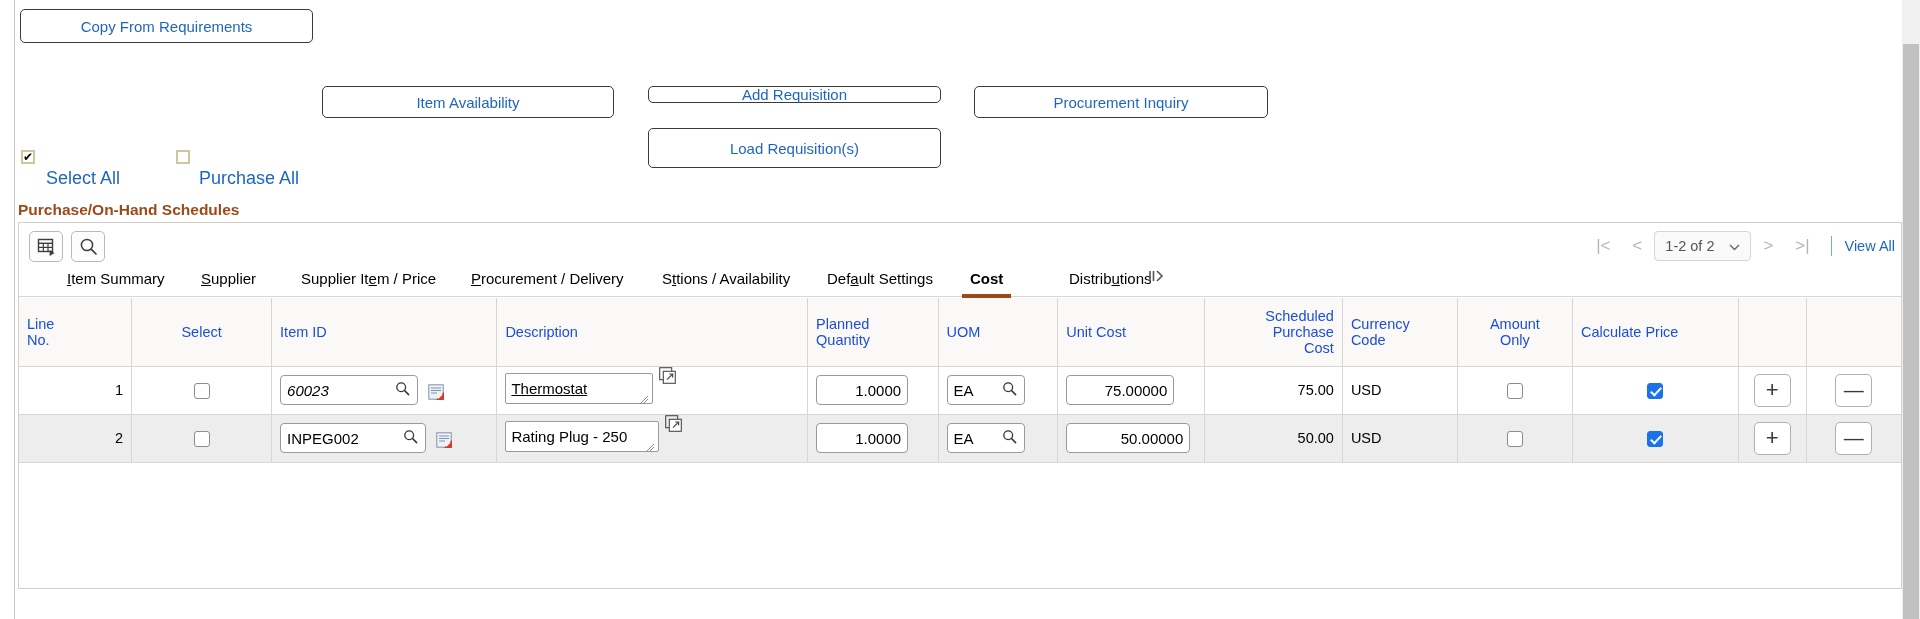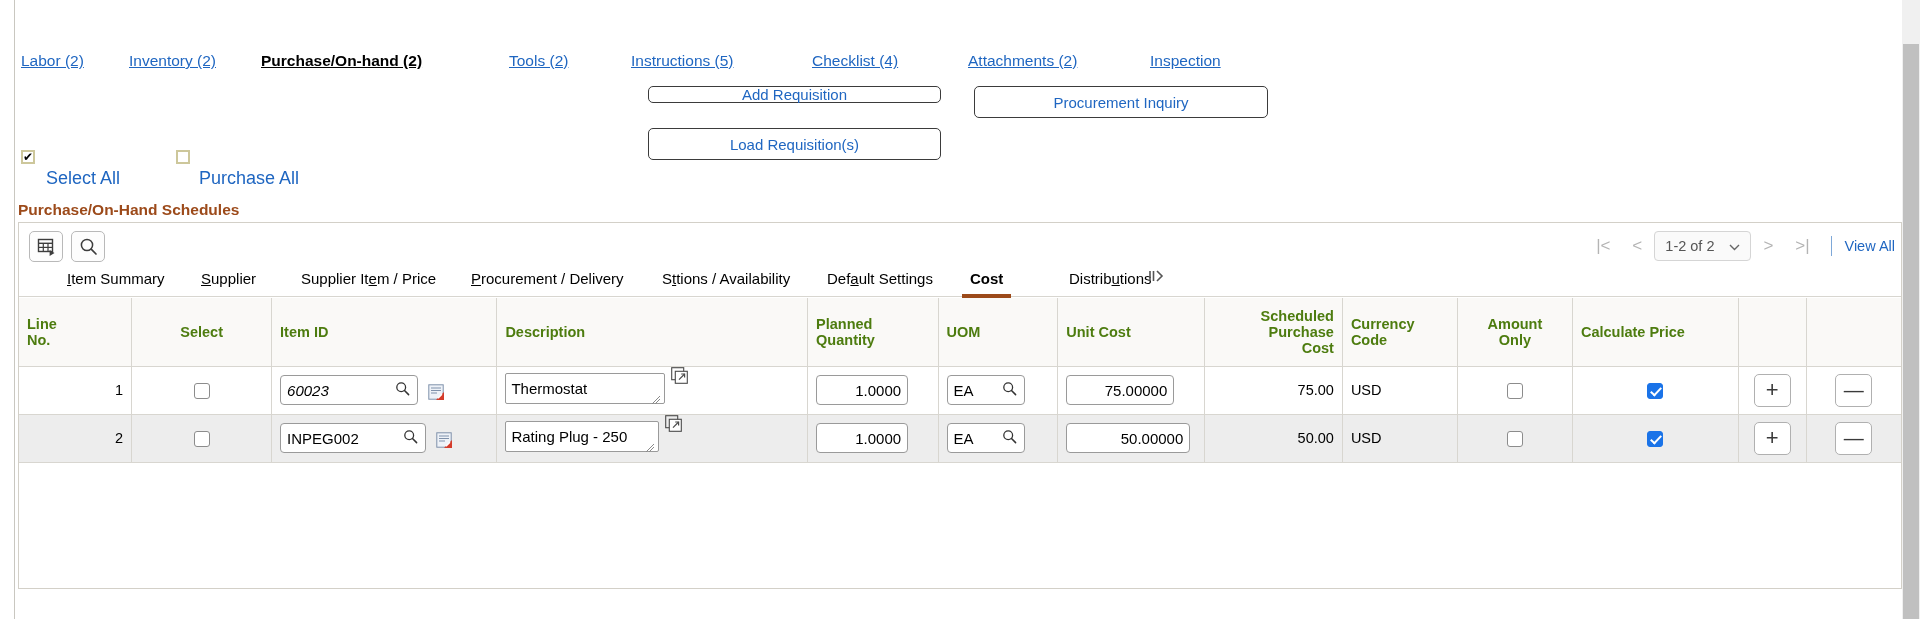--- a/index.html
+++ b/index.html
@@ -73,21 +73,21 @@
     text-decoration: underline;
     white-space: nowrap;
     cursor: pointer;
   }
   .plink.active { color: #000000; font-weight: bold; text-decoration: underline; }
 
   
   #item-availability   { position: absolute; left: 322px;  top: 86px;  width: 292px; height: 32px; }
   #add-requisition     { position: absolute; left: 648px;  top: 86px;  width: 293px; height: 17px; }
   #procurement-inquiry { position: absolute; left: 974px;  top: 86px;  width: 294px; height: 32px; }
-  #load-requisitions   { position: absolute; left: 648px;  top: 128px; width: 293px; height: 32px; }
+  #load-requisitions   { position: absolute; left: 648px;  top: 128px; width: 293px; height: 40px; }
 
   
   .psimgchk {
     position: absolute;
     width: 14px; height: 14px;
     border: 2px solid #cdc79b;
     background: #ffffff;
     display: flex; align-items: center; justify-content: center;
     font-size: 12px; line-height: 1; color: #000;
     cursor: pointer;
@@ -194,22 +194,22 @@
     left: 0; top: 75px;
     border-collapse: collapse;
     width: 1882px;
     table-layout: fixed;
   }
   table.grid th {
     background: #faf9f7;
     border-right: 1px solid #d8d6d0;
     border-bottom: 1px solid #d8d6d0;
     font-size: 14.5px;
-    font-weight: bold;
-    color: #4d7c0f;
+    font-weight: normal;
+    color: #1d4ed8;
     vertical-align: middle;
     padding: 6px 8px;
     height: 68px;
     text-align: left;
     margin-top: 26px;
   }
   table.grid th.r { text-align: right; }
   table.grid th.c { text-align: center; }
   table.grid td {
     border-right: 1px solid #d8d6d0;
@@ -314,32 +314,24 @@
   }
   .rowbtn.minus { font-size: 20px; }
 </style>
 </head>
 <body>
 
 <div id="root">
 
   <div class="page-frame"></div>
 
-
-  <div class="linkrow">
-    <span class="plink" style="left:21px">Labor (2)</span>
-    <span class="plink" style="left:129px">Inventory (2)</span>
-    <span class="plink active" style="left:261px">Purchase/On-hand (2)</span>
-    <span class="plink" style="left:509px">Tools (2)</span>
-    <span class="plink" style="left:631px">Instructions (5)</span>
-    <span class="plink" style="left:812px">Checklist (4)</span>
-    <span class="plink" style="left:968px">Attachments (2)</span>
-    <span class="plink" style="left:1150px">Inspection</span>
-  </div>
-
+  <div class="psbtn" id="copy-from-requirements">Copy From Requirements</div>
+
+
+  <div class="psbtn" id="item-availability">Item Availability</div>
   <div class="psbtn" id="add-requisition">Add Requisition</div>
   <div class="psbtn" id="procurement-inquiry">Procurement Inquiry</div>
   <div class="psbtn" id="load-requisitions">Load Requisition(s)</div>
 
   <div class="psimgchk" id="select-all-box">✔</div>
   <div class="psimgchk" id="deselect-all-box"></div>
   <span class="sellink" id="select-all-link">Select All</span>
   <span class="sellink" id="deselect-all-link">Purchase All</span>
 
   <div id="section-title">Purchase/On-Hand Schedules</div>
@@ -455,21 +447,21 @@
                 <line x1="3" y1="4" x2="13" y2="4" stroke="#7f91ab" stroke-width="1"></line>
                 <line x1="3" y1="6.5" x2="13" y2="6.5" stroke="#7f91ab" stroke-width="1"></line>
                 <line x1="3" y1="9" x2="9" y2="9" stroke="#7f91ab" stroke-width="1"></line>
                 <polygon points="8,16 16,16 16,8" fill="#d43b2a"></polygon>
                 <polyline points="10,14.2 14,10.3" stroke="#fff" stroke-width="1.2" fill="none"></polyline>
               </svg>
             </span>
           </td>
           <td>
             <span class="ta-wrap">
-              <textarea class="ta" style="width: 160px;" rows="1">Thermostat</textarea>
+              <textarea class="ta" style="width: 148px; text-decoration: underline;" rows="1">Thermostat</textarea>
               <span class="ta-grip">
                 <svg width="12" height="12" viewBox="0 0 12 12" aria-hidden="true">
                   <line x1="2" y1="10" x2="10" y2="2" stroke="#8a8a8a" stroke-width="1"></line>
                   <line x1="5" y1="10" x2="10" y2="5" stroke="#8a8a8a" stroke-width="1"></line>
                 </svg>
               </span>
             </span>
             <span class="expand-icon">
               <svg width="17" height="17" viewBox="0 0 17 17" aria-hidden="true">
                 <rect x="0.7" y="0.7" width="12" height="12" fill="none" stroke="#4a4a4a" stroke-width="1.1"></rect>

